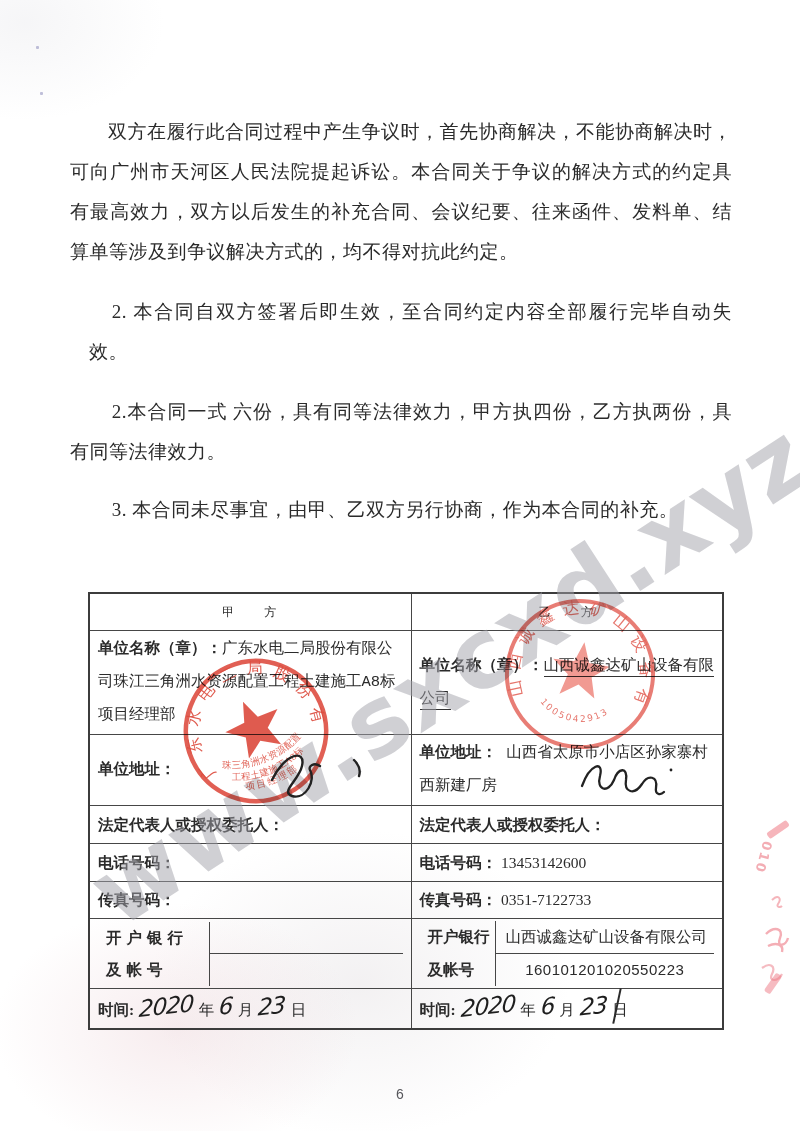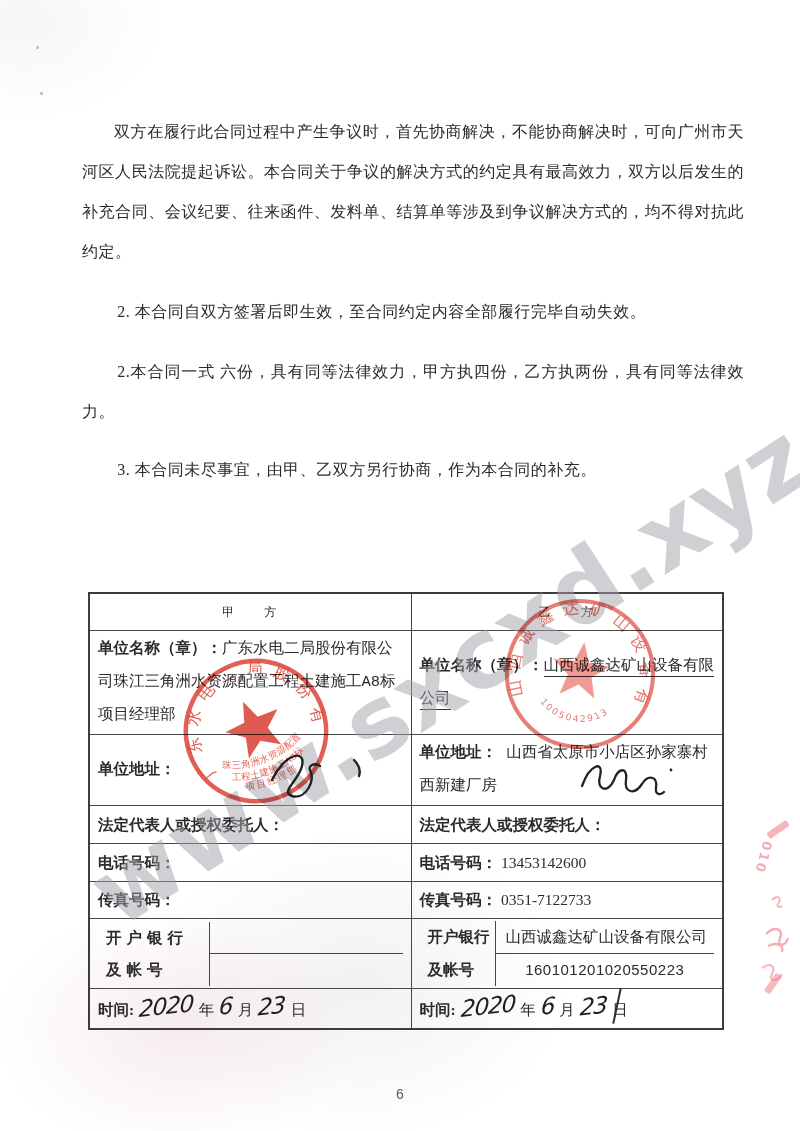--- a/index.html
+++ b/index.html
@@ -7,21 +7,21 @@
     position:relative;width:800px;height:1131px;margin:0 auto;
     font-family:"Liberation Serif","DejaVu Serif",serif;color:#2b2b2b;
     background:
       radial-gradient(ellipse 260px 180px at 22% 91%, rgba(233,205,210,.38), transparent 70%),
       radial-gradient(ellipse 300px 220px at 45% 87%, rgba(214,208,212,.30), transparent 70%),
       radial-gradient(ellipse 200px 140px at 3% 2%, rgba(218,218,224,.25), transparent 70%),
       #ffffff;
     overflow:hidden;
   }
   
-  .content{position:absolute;left:70px;top:112px;width:662px;font-size:16px;line-height:40px;letter-spacing:.5px;text-align:justify;margin-left:12px;}
+  .content{position:absolute;left:70px;top:112px;width:662px;font-size:19px;line-height:40px;letter-spacing:.5px;text-align:justify;}
   .content p{margin:0;}
   .para1{text-indent:2em;}
   .heading{margin-top:16px !important;font-weight:bold;}
   .item1{margin-top:20px !important;padding-left:1em;text-indent:1.2em;}
   .item2{margin-top:20px !important;text-indent:2.2em;}
   .item3{margin-top:18px !important;text-indent:2.2em;}
   
   table.sig{position:absolute;left:88px;top:592px;width:634px;border-collapse:collapse;table-layout:fixed;font-size:15.5px;line-height:32px;}
   table.sig td{border:1px solid #464646;vertical-align:middle;padding:2px 8px;overflow:hidden;}
   table.sig{border:2px solid #3c3c3c;}

